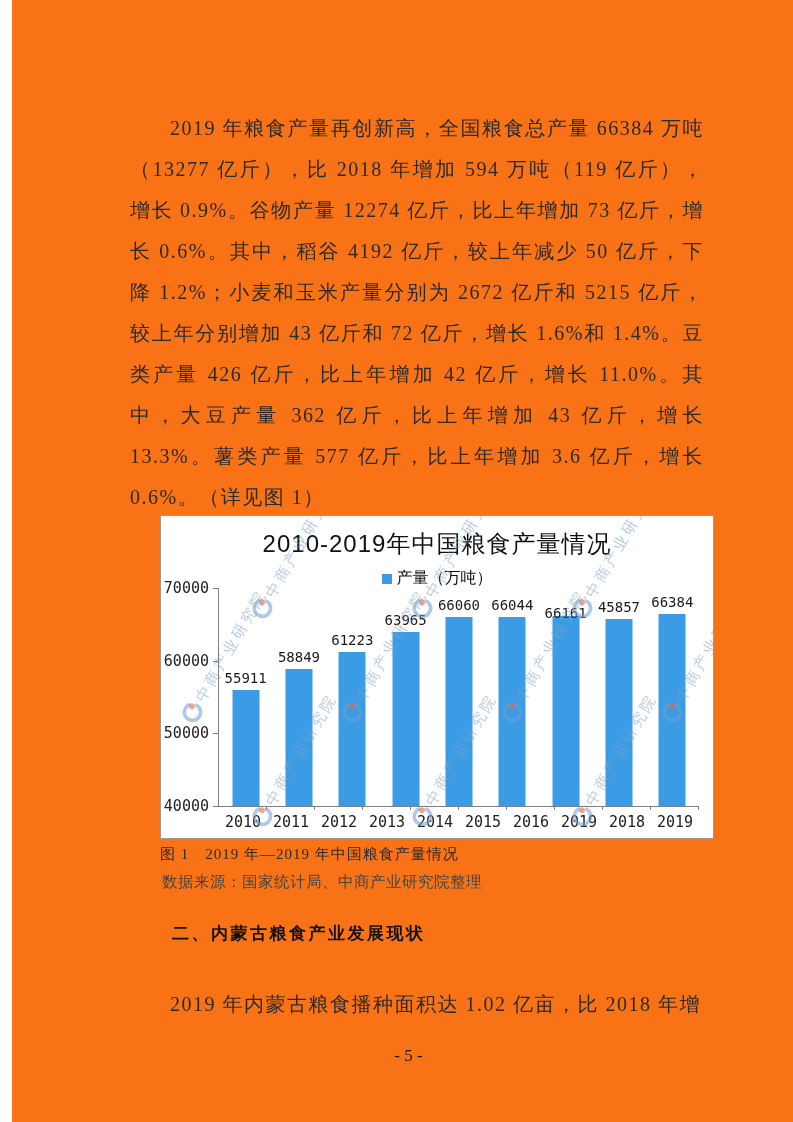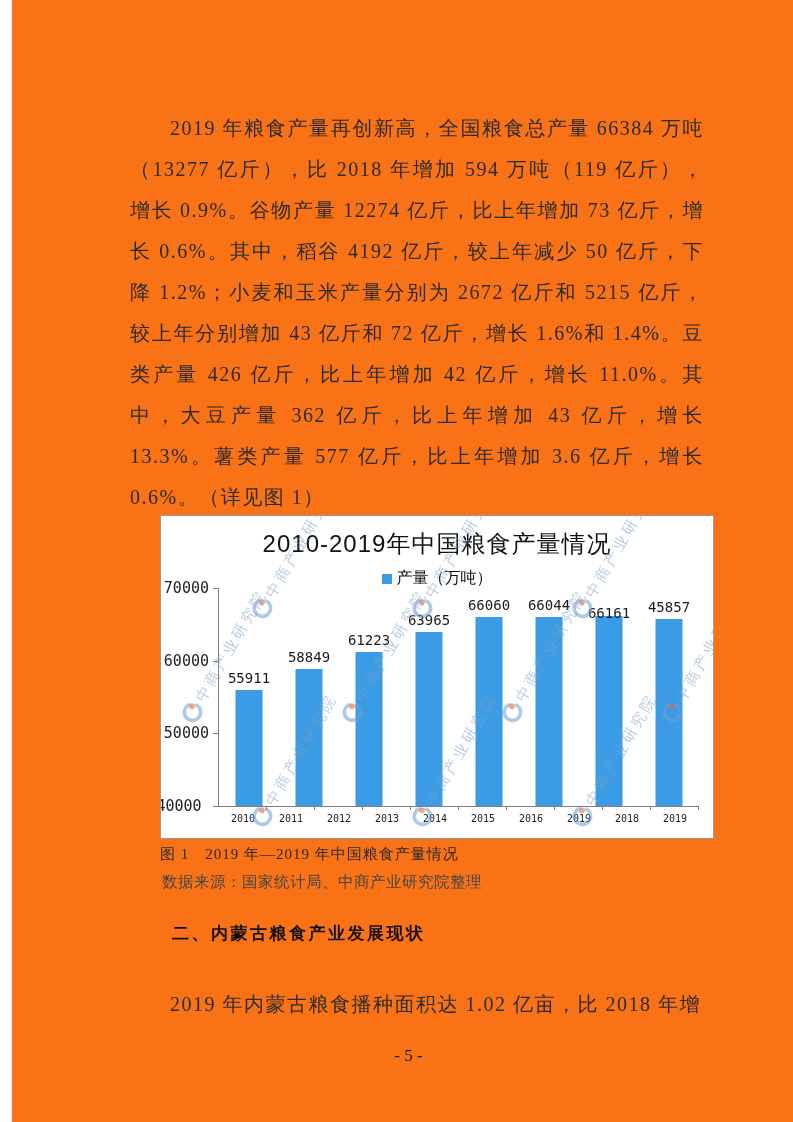--- a/index.html
+++ b/index.html
@@ -57,21 +57,21 @@
   .xticks{
     position:absolute;top:100%;left:0;width:100%;height:4px;
     background:repeating-linear-gradient(90deg,transparent 0 47px,#7f7f7f 47px 48px);
   }
   .xlabels{
     position:absolute;top:calc(100% + 7px);left:0;width:100%;display:flex;
   }
   .xlabel{
     flex:1;text-align:center;
     font-family:"DejaVu Sans Mono","Liberation Mono",monospace;
-    font-size:10px;color:#222;
+    font-size:15px;color:#222;
   }
 
   
   .wm-layer{position:absolute;left:0;top:0;width:100%;height:100%;z-index:3;pointer-events:none;}
   .wm{
     position:absolute;display:flex;align-items:center;gap:4px;
     transform:rotate(-60deg);transform-origin:0 0;white-space:nowrap;
   }
   .wm-text{
     font-size:15px;letter-spacing:3px;color:rgba(125,160,198,0.55);
@@ -134,20 +134,24 @@
             <div class="bar" style="height: 189.253px; background: rgb(59, 156, 229);"></div>
             <div class="bar-value" style="bottom: 193.253px;">66044</div>
           </div>
           <div class="bar-slot">
             <div class="bar" style="height: 190.103px; background: rgb(59, 156, 229);"></div>
             <div class="bar-value" style="bottom: 185px;">66161</div>
           </div>
           <div class="bar-slot">
             <div class="bar" style="height: 187.4px; background: rgb(59, 156, 229);"></div>
             <div class="bar-value" style="bottom: 191.4px;">45857</div>
+          </div>
+          <div class="bar-slot">
+            <div class="bar" style="height: 191.724px; background: rgb(59, 156, 229);"></div>
+            <div class="bar-value" style="bottom: 195.724px;">66384</div>
           </div>
         </div>
       <div class="xticks"></div>
       <div class="xlabels">
           <div class="xlabel">2010</div>
           <div class="xlabel">2011</div>
           <div class="xlabel">2012</div>
           <div class="xlabel">2013</div>
           <div class="xlabel">2014</div>
           <div class="xlabel">2015</div>
@@ -155,21 +159,21 @@
           <div class="xlabel">2019</div>
           <div class="xlabel">2018</div>
           <div class="xlabel">2019</div>
         </div>
     <div class="ylabel" style="top: -9px;">70000</div>
         <div class="ytick" style="top: 0px;"></div>
         <div class="ylabel" style="top: 63.6667px;">60000</div>
         <div class="ytick" style="top: 72.6667px;"></div>
         <div class="ylabel" style="top: 136.333px;">50000</div>
         <div class="ytick" style="top: 145.333px;"></div>
-        <div class="ylabel" style="top: 209px; text-align: center;">40000</div>
+        <div class="ylabel" style="top: 209px;">40000</div>
         <div class="ytick" style="top: 218px;"></div>
       </div>
     <div class="wm-layer">
         <div class="wm" style="left: 18px; top: -8px;">
           <svg width="20" height="20" viewBox="0 0 22 22">
             <path d="M16 3.2 A9 9 0 1 0 20 11" fill="none" stroke="rgba(110,158,208,0.55)" stroke-width="4" stroke-linecap="round"></path>
             <circle cx="16.5" cy="7" r="3.2" fill="rgba(228,105,70,0.6)"></circle>
           </svg>
         </div>
         <div class="wm" style="left: 178px; top: -8px;">

